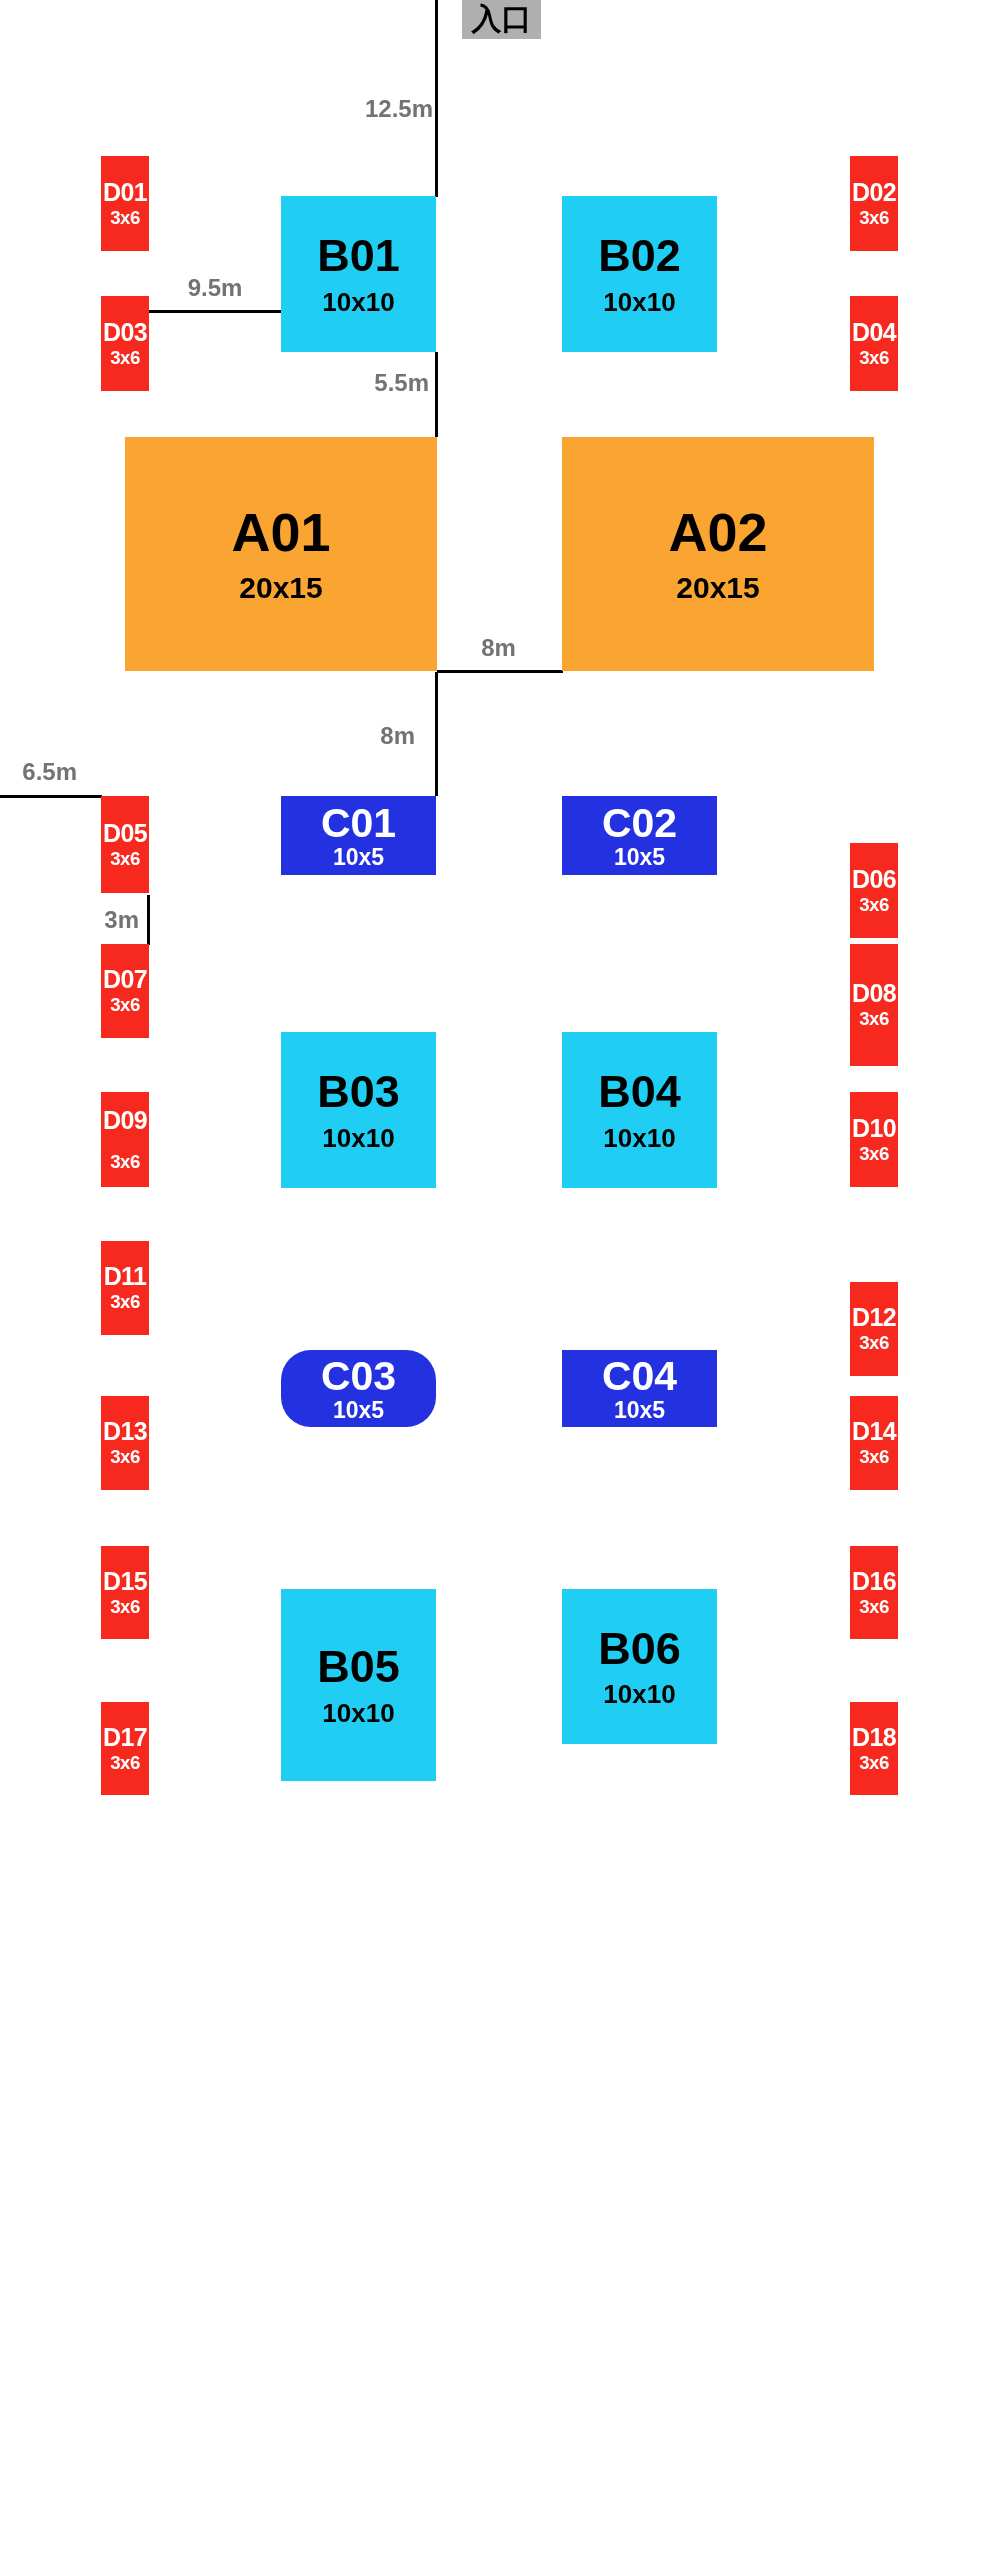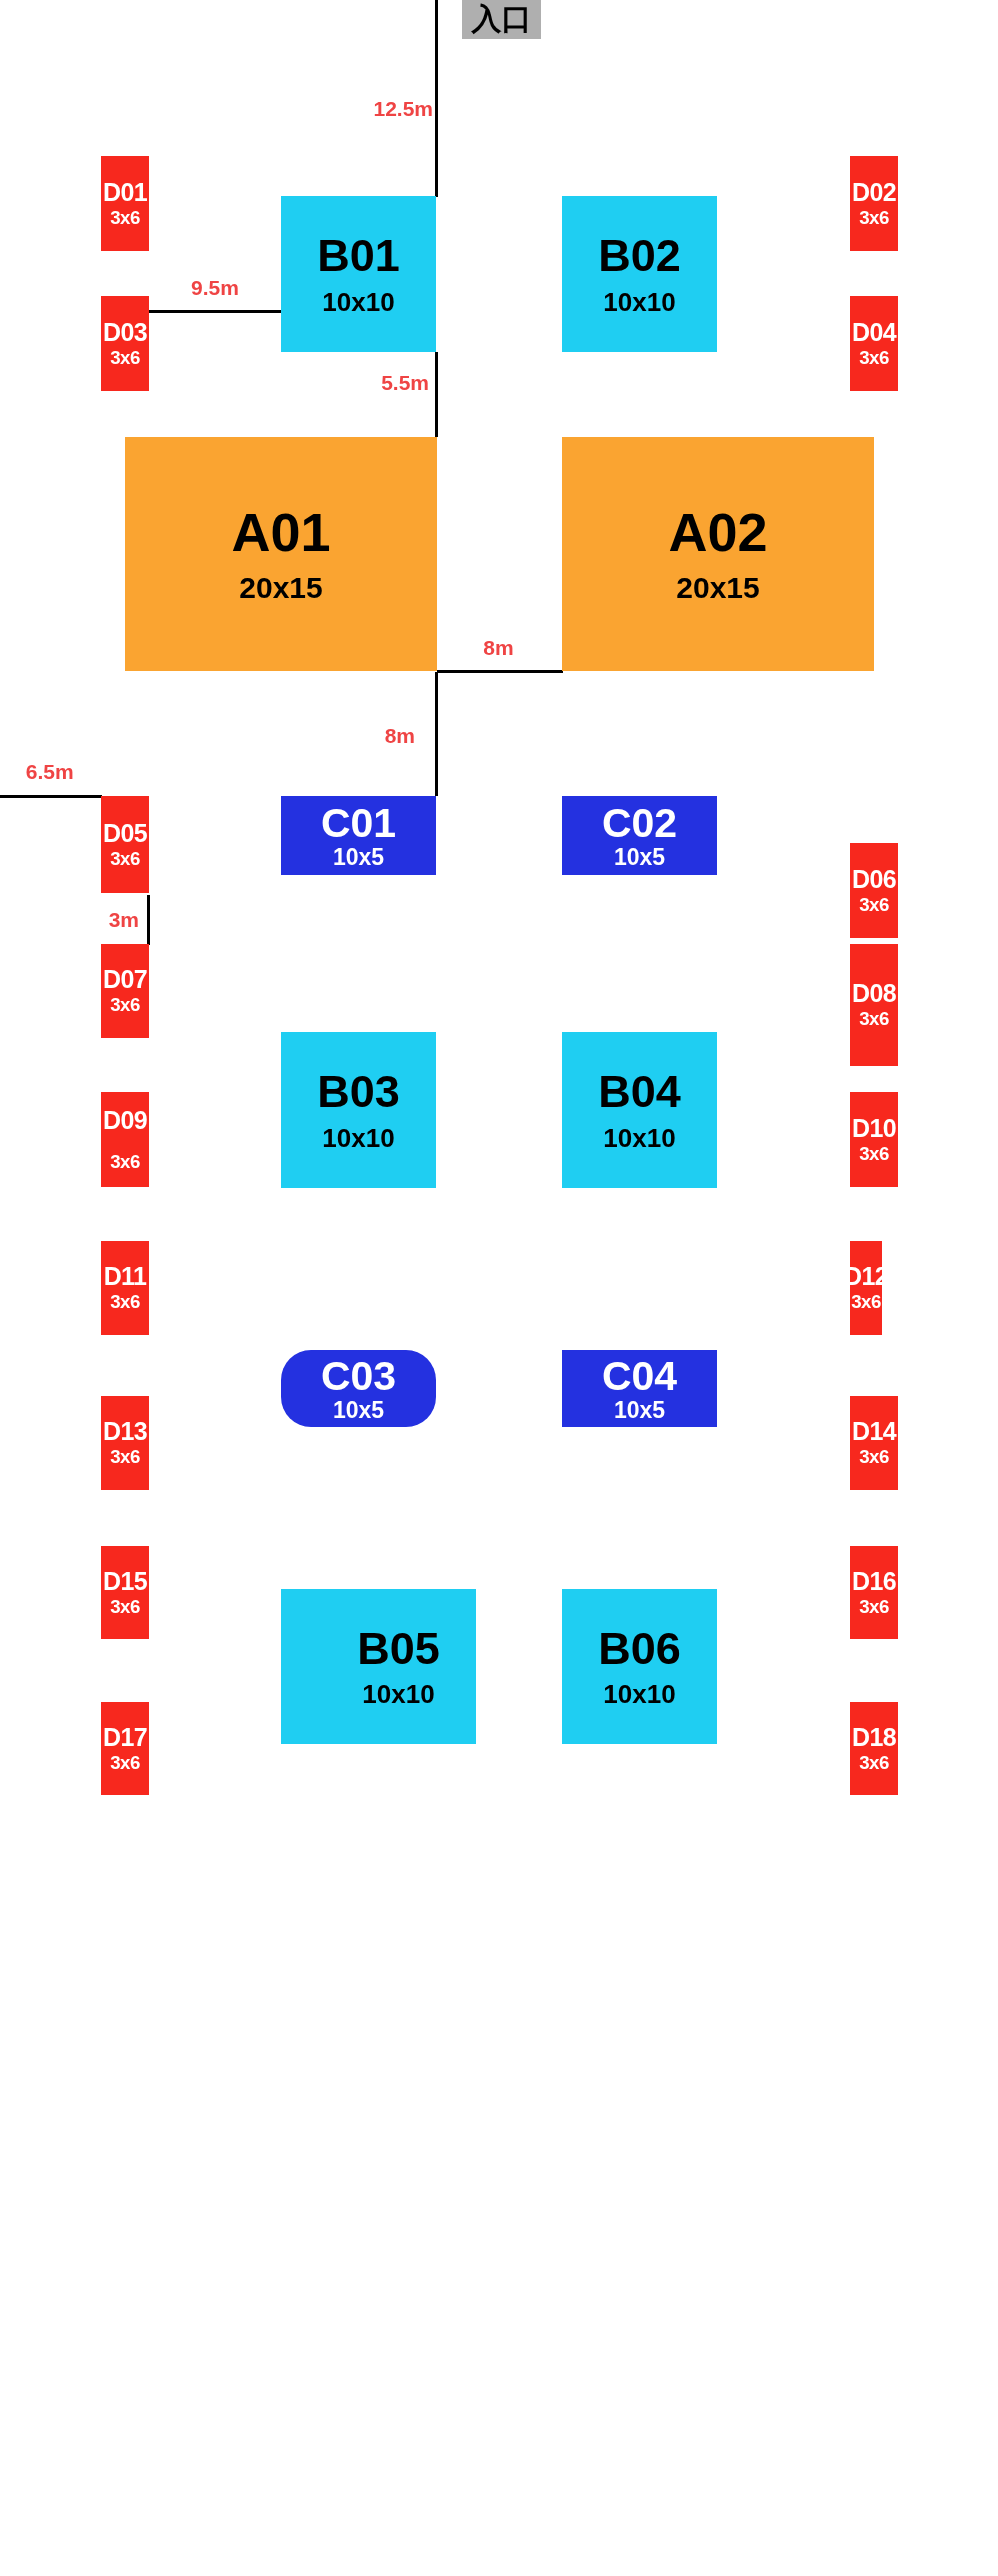--- a/index.html
+++ b/index.html
@@ -18,22 +18,22 @@
   .booth-A .b-id{font-size:54px;}
   .booth-A .b-size{font-size:30px;margin-top:14px;}
   .booth-B .b-id{font-size:45px;}
   .booth-B .b-size{font-size:26px;margin-top:10.3px;}
   .booth-C .b-id{font-size:41px;}
   .booth-C .b-size{font-size:23px;margin-top:2px;}
   .booth-D .b-id{font-size:25px;letter-spacing:-0.6px;}
   .booth-D .b-size{font-size:18.7px;margin-top:3.9px;letter-spacing:-0.6px;}
   .line{position:absolute;background:var(--line-color);}
   .dim-label{
-    position:absolute;font-weight:bold;font-size:21px;line-height:24.5px;height:24.5px;
-    color:#ef4444;white-space:nowrap;
+    position:absolute;font-weight:bold;font-size:24px;line-height:24.5px;height:24.5px;
+    color:#737373;white-space:nowrap;
   }
   .entrance-box{
     position:absolute;left:462px;top:0px;width:79px;height:39px;
     background:var(--entrance-gray);display:flex;align-items:center;justify-content:center;
     font-size:30px;font-weight:bold;color:#000000;
   }
   .forum-area{
     position:absolute;left:102px;top:1855px;width:795px;height:614px;
     background:var(--area-gray);display:flex;align-items:center;justify-content:center;
     font-size:46px;font-weight:bold;color:#000000;letter-spacing:1.3px;
@@ -89,21 +89,21 @@
         <div class="b-size">10x10</div>
       </div>
       <div class="booth booth-C" style="left: 281px; top: 1350px; width: 155px; height: 77px; border-radius: 30px;">
         <div class="b-id">C03</div>
         <div class="b-size">10x5</div>
       </div>
       <div class="booth booth-C" style="left: 562px; top: 1350px; width: 155px; height: 77px;">
         <div class="b-id">C04</div>
         <div class="b-size">10x5</div>
       </div>
-      <div class="booth booth-B" style="left: 281px; top: 1589px; width: 155px; height: 155px; padding-left: 40px;">
+      <div class="booth booth-B" style="left: 281px; top: 1589px; width: 155px; height: 192px;">
         <div class="b-id">B05</div>
         <div class="b-size">10x10</div>
       </div>
       <div class="booth booth-B" style="left: 562px; top: 1589px; width: 155px; height: 155px;">
         <div class="b-id">B06</div>
         <div class="b-size">10x10</div>
       </div>
       <div class="booth booth-D" style="left: 101px; top: 156px; width: 48px; height: 95px;">
         <div class="b-id">D01</div>
         <div class="b-size">3x6</div>
@@ -141,21 +141,21 @@
         <div class="b-size">3x6</div>
       </div>
       <div class="booth booth-D" style="left: 850px; top: 1092px; width: 48px; height: 95px;">
         <div class="b-id">D10</div>
         <div class="b-size">3x6</div>
       </div>
       <div class="booth booth-D" style="left: 101px; top: 1241px; width: 48px; height: 94px;">
         <div class="b-id">D11</div>
         <div class="b-size">3x6</div>
       </div>
-      <div class="booth booth-D" style="left: 850px; top: 1241px; width: 32px; height: 94px; text-align: right;">
+      <div class="booth booth-D" style="left: 850px; top: 1282px; width: 48px; height: 94px; text-align: right;">
         <div class="b-id">D12</div>
         <div class="b-size">3x6</div>
       </div>
       <div class="booth booth-D" style="left: 101px; top: 1396px; width: 48px; height: 94px;">
         <div class="b-id">D13</div>
         <div class="b-size">3x6</div>
       </div>
       <div class="booth booth-D" style="left: 850px; top: 1396px; width: 48px; height: 94px;">
         <div class="b-id">D14</div>
         <div class="b-size">3x6</div>

